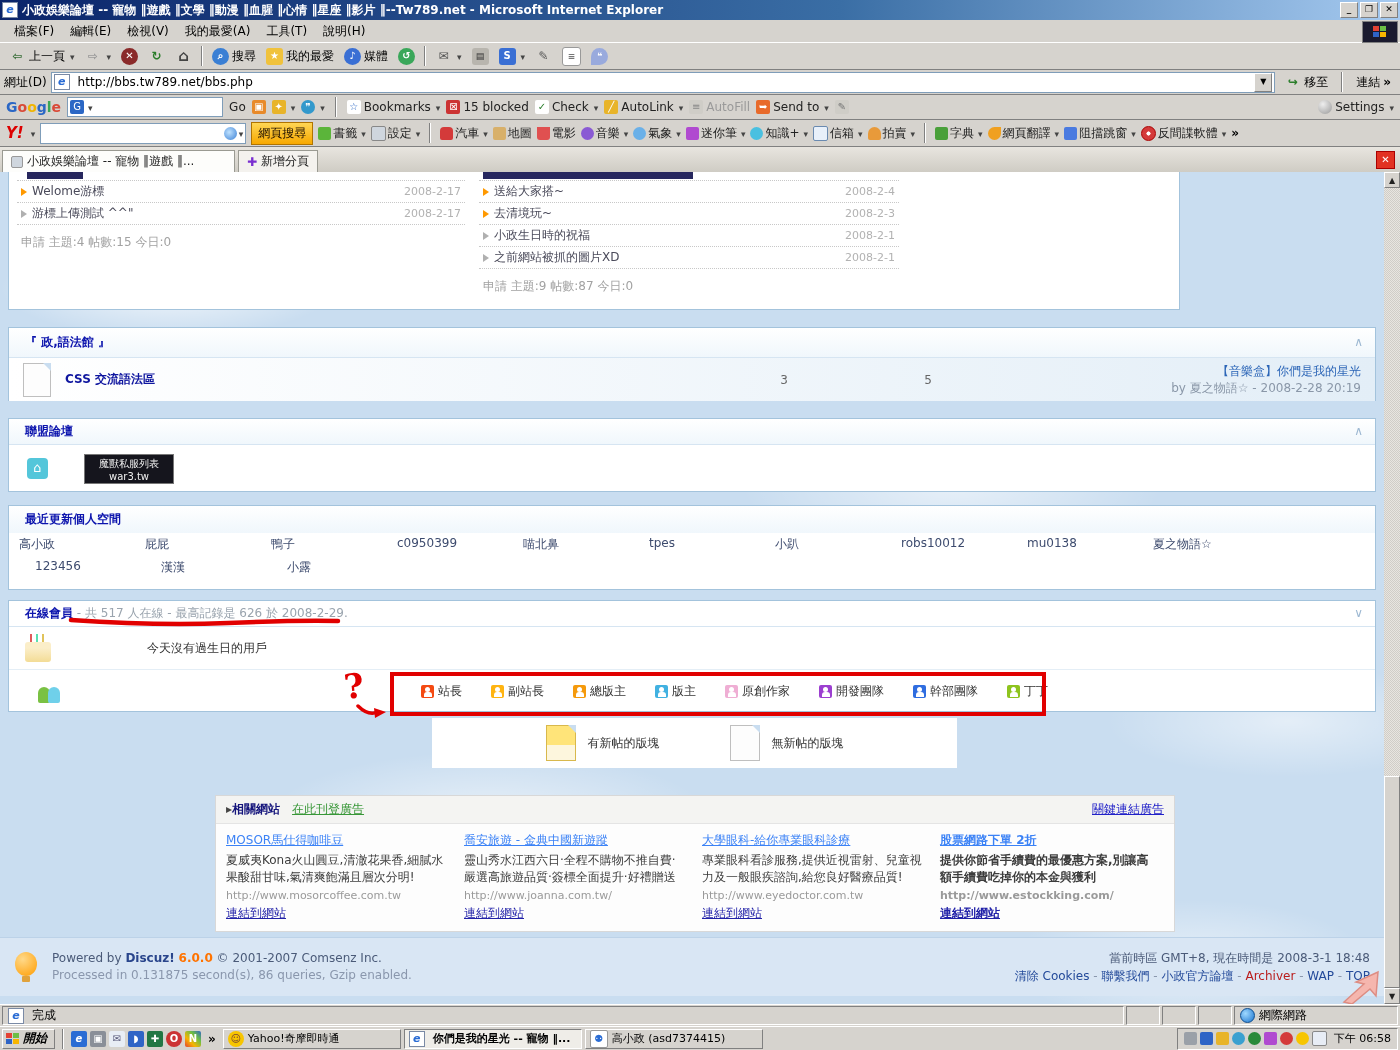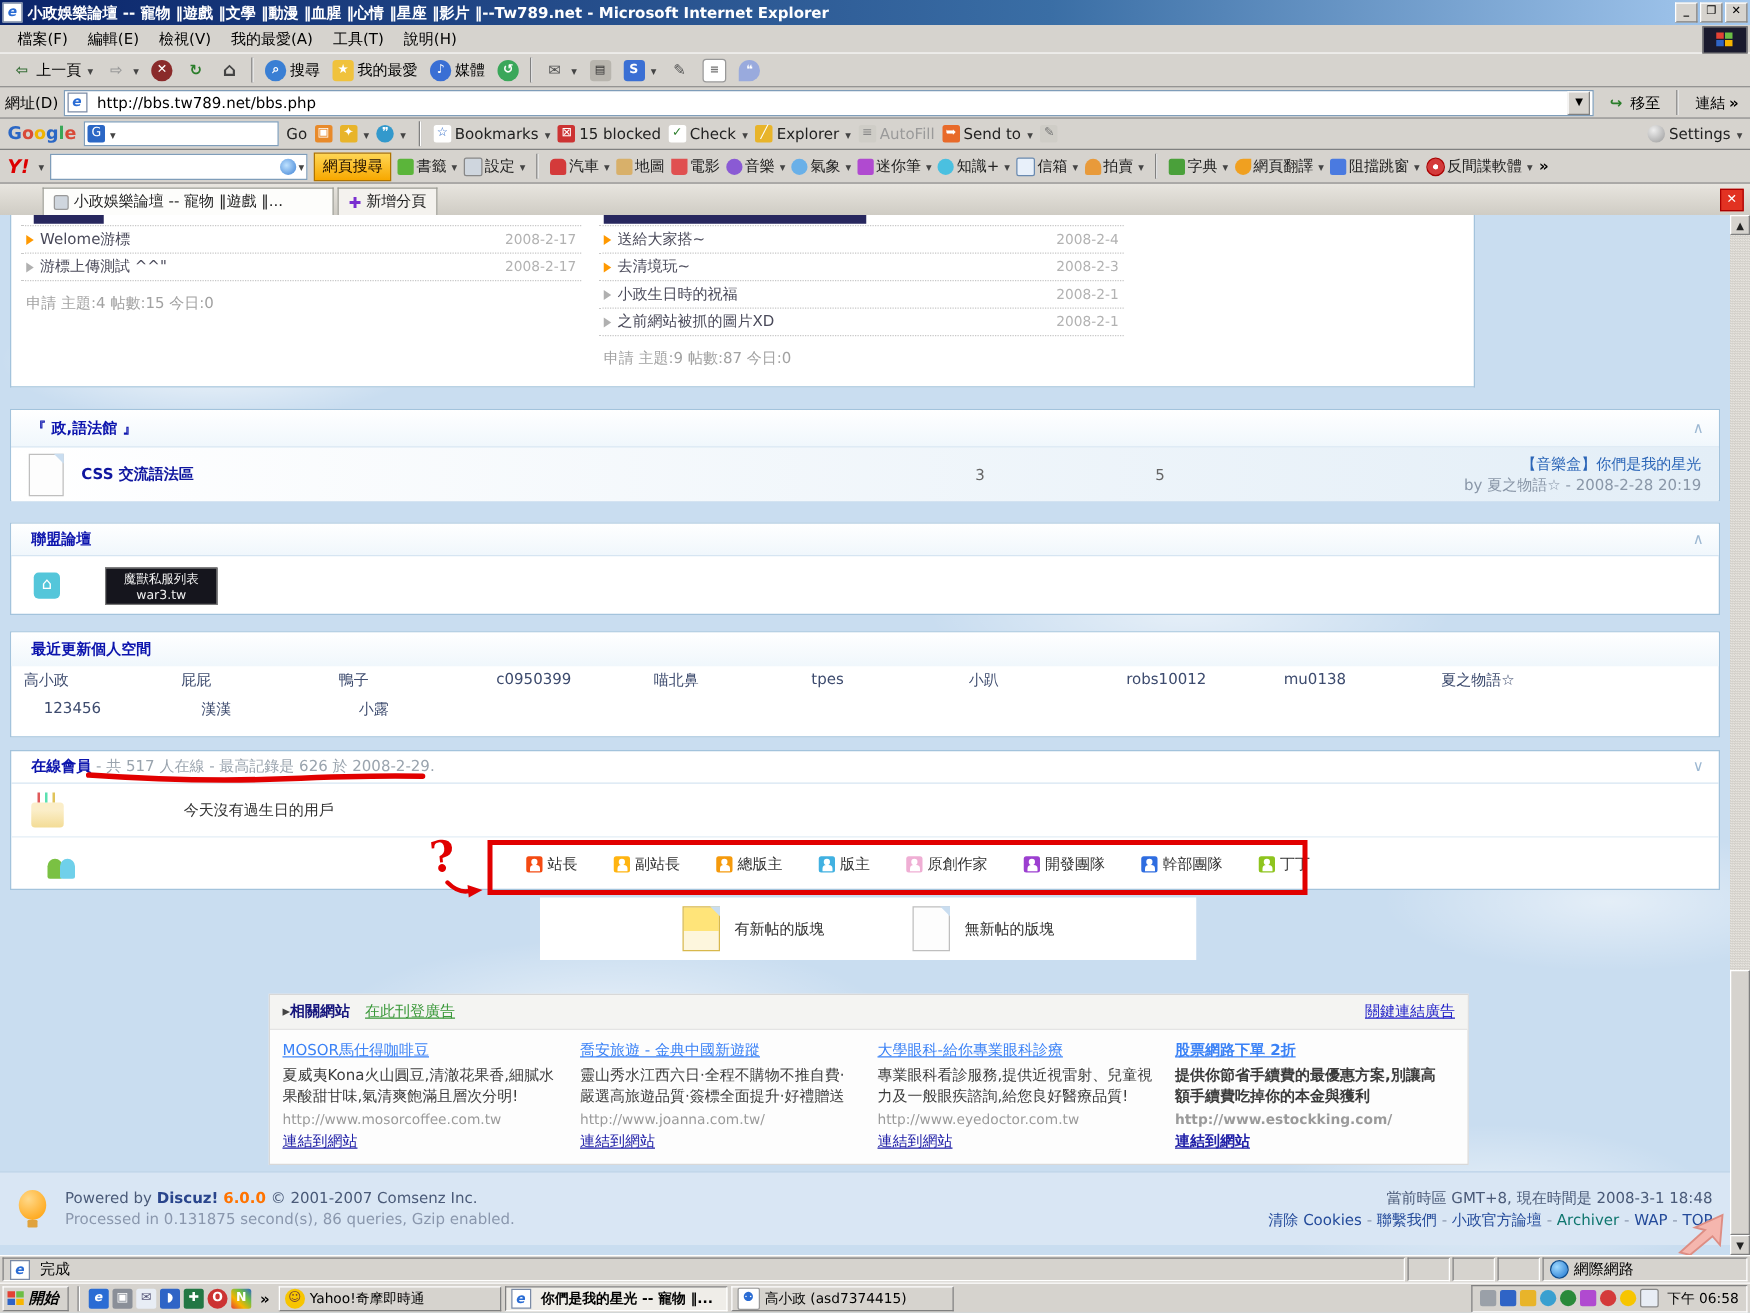--- a/index.html
+++ b/index.html
@@ -37,21 +37,21 @@
   .gitem{display:flex;align-items:center;gap:3px;color:#222;}
   
   .yahoobar{top:120px;height:27px;display:flex;align-items:center;padding:0 6px;gap:5px;border-bottom:1px solid #808080;}
   .ylogo{color:#d00;font-weight:bold;font-size:15px;font-style:italic;}
   .ybox{width:200px;height:19px;background:#fff;border:1px solid #7f9db9;display:flex;align-items:center;justify-content:flex-end;padding:0 2px;}
   .ysearchbtn{background:linear-gradient(#ffd654,#f7a800);border:1px solid #b07400;padding:2px 6px;color:#201000;}
   .ybtn{display:flex;align-items:center;gap:2px;color:#222;white-space:nowrap;}
   .yico{display:inline-block;width:13px;height:13px;border-radius:2px;}
   
   .tabbar{top:147px;height:25px;background:linear-gradient(#e8e5df,#cfccc4);display:flex;align-items:flex-end;padding:0 2px;gap:3px;}
-  .tab{height:21px;background:#fdfdfb;border:1px solid #9a9a92;border-bottom:none;display:flex;align-items:center;gap:4px;padding:0 8px;width:215px;color:#222;margin-left:32px;}
+  .tab{height:21px;background:#fdfdfb;border:1px solid #9a9a92;border-bottom:none;display:flex;align-items:center;gap:4px;padding:0 8px;width:215px;color:#222;}
   .newtabbtn{height:21px;background:#f4f2ee;border:1px solid #9a9a92;border-bottom:none;display:flex;align-items:center;gap:4px;padding:0 8px;color:#222;}
   .plus{color:#7a2fd0;font-weight:bold;}
   .redclose{position:absolute;right:5px;top:4px;width:17px;height:16px;background:#e23222;border:1px solid #a00;color:#fff;text-align:center;line-height:15px;font-size:10px;font-weight:bold;}
   
   .content{position:absolute;top:172px;left:0;width:1400px;height:832px;overflow:hidden;background-color:#c9ddf0;
     background-image:radial-gradient(ellipse 240px 70px at 12% 14%,rgba(255,255,255,.75),transparent 70%),
     radial-gradient(ellipse 300px 90px at 68% 38%,rgba(255,255,255,.55),transparent 70%),
     radial-gradient(ellipse 320px 100px at 35% 78%,rgba(255,255,255,.6),transparent 70%),
     radial-gradient(ellipse 260px 80px at 92% 66%,rgba(255,255,255,.5),transparent 70%),
     radial-gradient(ellipse 260px 90px at 85% 95%,rgba(255,255,255,.55),transparent 70%);}
@@ -245,21 +245,21 @@
         <span class="gico" style="background:#c33">⊠</span>
         <span>15 blocked</span>
       </span>
     <span class="gitem">
         <span class="gico" style="color:#2a7d2a;background:#fff">✓</span>
         <span>Check</span>
         <span class="dd"></span>
       </span>
     <span class="gitem">
         <span class="gico" style="background:#e8b42a">╱</span>
-        <span>Explorer</span>
+        <span>AutoLink</span>
         <span class="dd"></span>
       </span>
     <span class="gitem" style="color:#9a9a9a">
         <span class="gico" style="background:#cfcdc7;color:#888">≡</span>
         <span>AutoFill</span>
       </span>
     <span class="gitem">
         <span class="gico" style="background:#e86a2a">➥</span>
         <span>Send to</span>
         <span class="dd"></span>
@@ -559,21 +559,21 @@
       <span style="margin-left:14px;line-height:17px;">
         <span style="color:#4a5a78;"><span>Powered by</span> <b style="color:#29458c;">Discuz!</b> <b style="color:#ff7300;">6.0.0</b> <span>© 2001-2007 Comsenz Inc.</span></span><br>
         <span style="color:#8a97ad;">Processed in 0.131875 second(s), 86 queries, Gzip enabled.</span>
       </span>
       <span style="margin-left:auto;text-align:right;line-height:18px;">
         <span style="color:#4a5a78;">當前時區 GMT+8, 現在時間是 2008-3-1 18:48</span><br>
         <span style="color:#8a97ad;">
           <a style="color:#234a9a;text-decoration:none;">清除 Cookies</a> <span>-</span>
           <a style="color:#234a9a;text-decoration:none;">聯繫我們</a> <span>-</span>
           <a style="color:#234a9a;text-decoration:none;">小政官方論壇</a> <span>-</span>
-          <a style="color:#0f766e;text-decoration:none;">Archiver</a> <span>-</span>
+          <a style="color:#b91c1c;text-decoration:none;">Archiver</a> <span>-</span>
           <a style="color:#234a9a;text-decoration:none;">WAP</a> <span>-</span>
           <a style="color:#234a9a;text-decoration:none;">TOP</a>
         </span>
       </span>
     </div>
 
     <svg class="ann" style="left:68px;top:444px;" width="274" height="12" viewBox="0 0 274 12">
         <path d="M3,4 Q90,10 160,7 T270,5" stroke="#e10000" stroke-width="4.5" fill="none" stroke-linecap="round"></path>
       </svg>
     <div class="ann qmark" style="left:344px;top:494px;">?</div>

